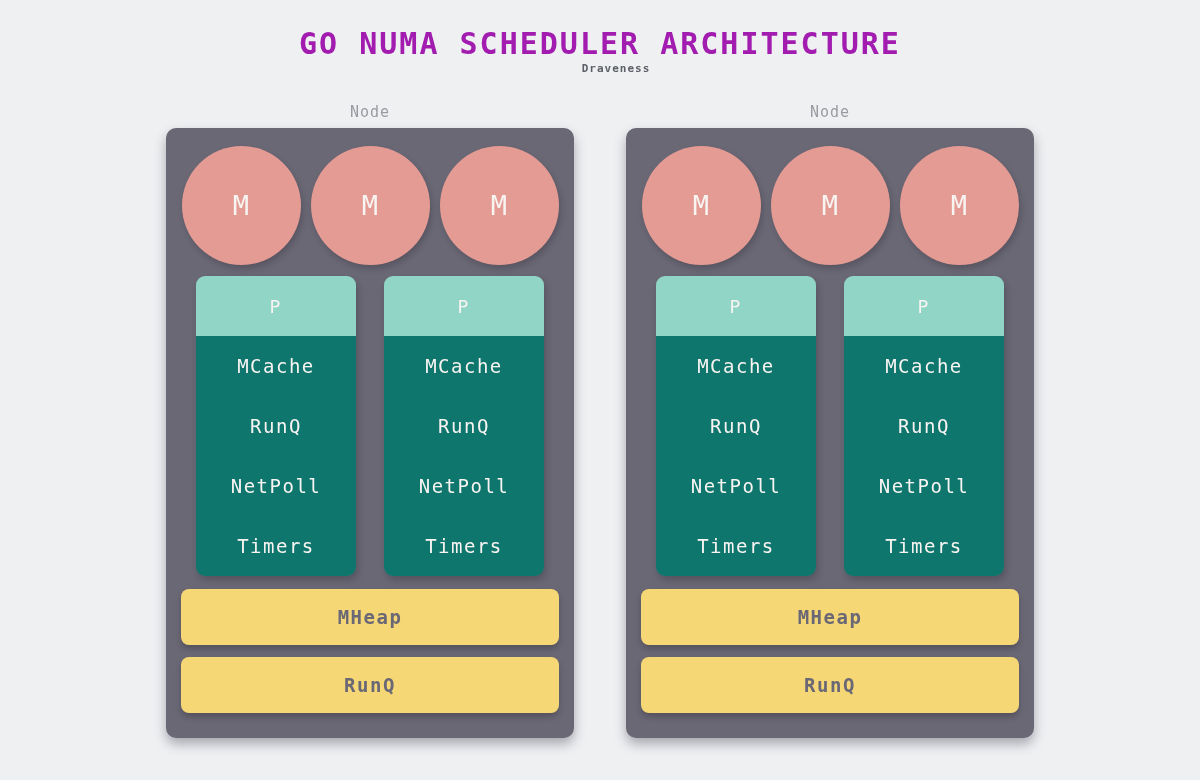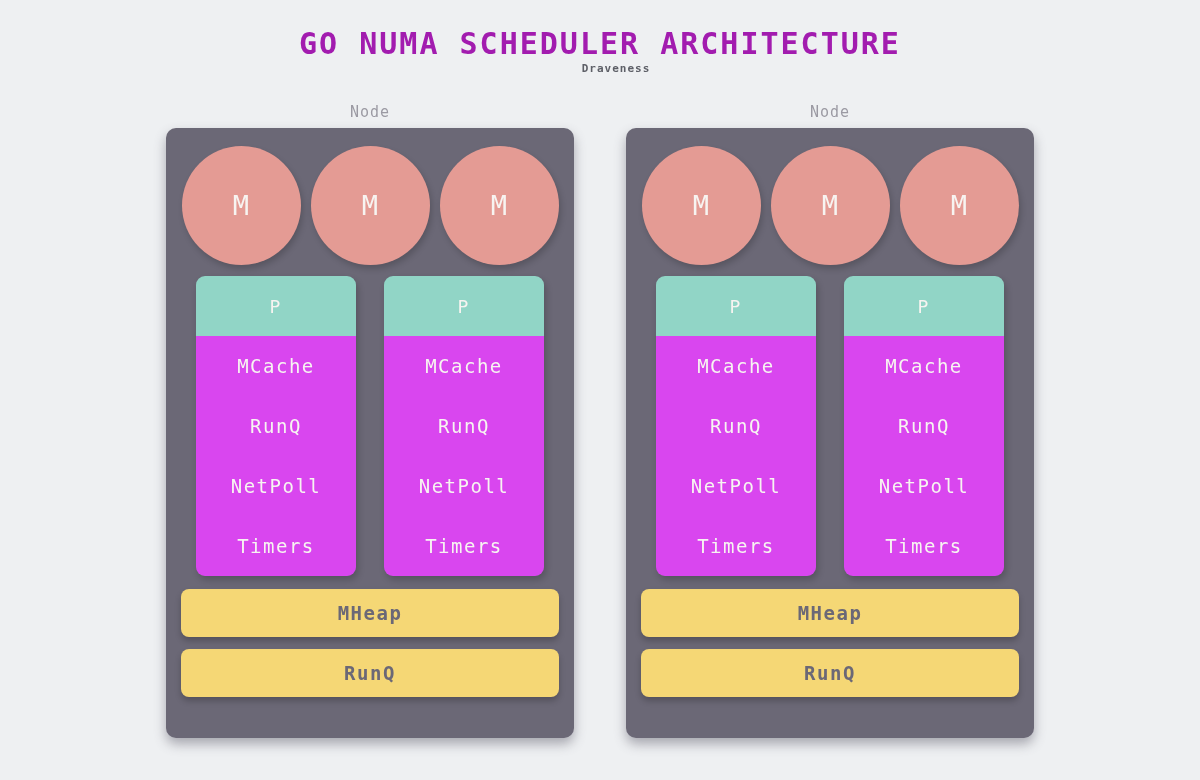--- a/index.html
+++ b/index.html
@@ -93,37 +93,37 @@
     background: #91d5c6;
     color: #f7f4f1;
     font-size: 18px;
     letter-spacing: 2px;
     display: flex;
     align-items: center;
     justify-content: center;
   }
   .p-body {
     flex: 1;
-    background: #d946ef;
+    background: #0f766e;
     display: flex;
     flex-direction: column;
     text-align: right;
   }
   .p-item {
     flex: 1;
     display: flex;
     align-items: center;
     justify-content: center;
     color: #f7f4f1;
     font-size: 19px;
     letter-spacing: 1.5px;
   }
 
   .bar {
-    height: 48px;
+    height: 56px;
     margin-top: 13px;
     border-radius: 8px;
     background: #f5d775;
     color: #6b6876;
     font-size: 19px;
     font-weight: bold;
     letter-spacing: 1.5px;
     display: flex;
     align-items: center;
     justify-content: center;

